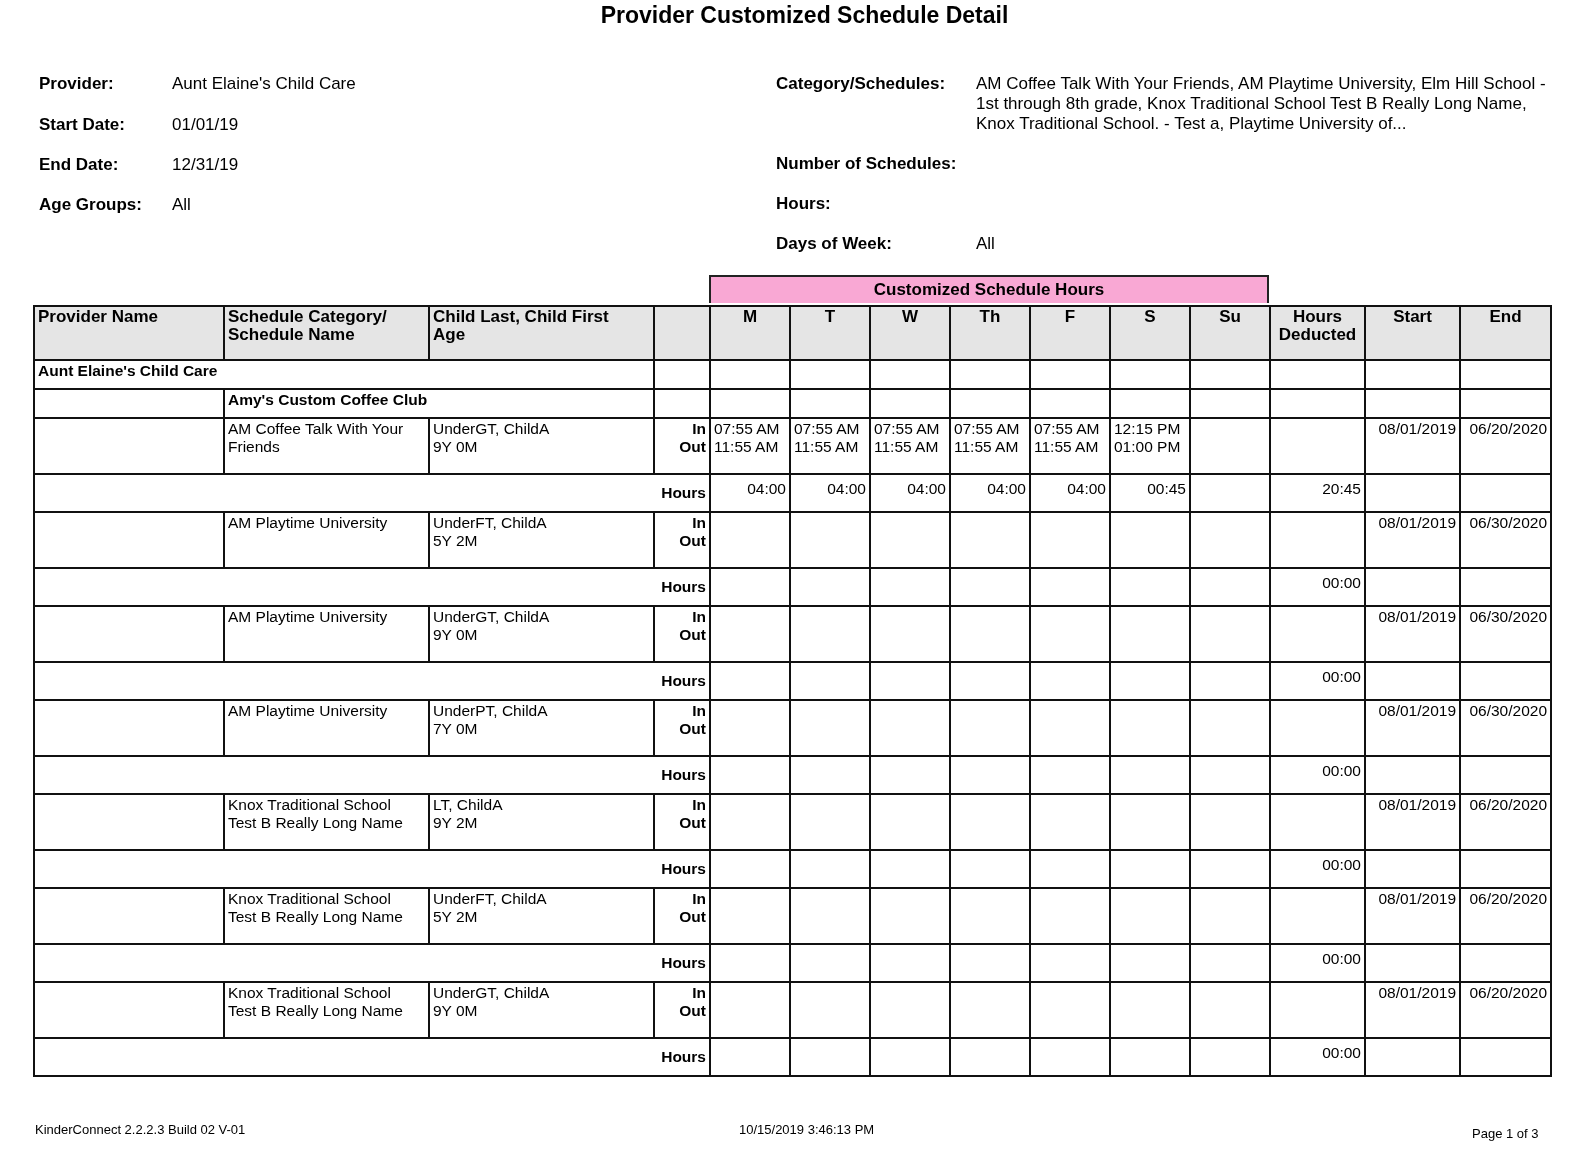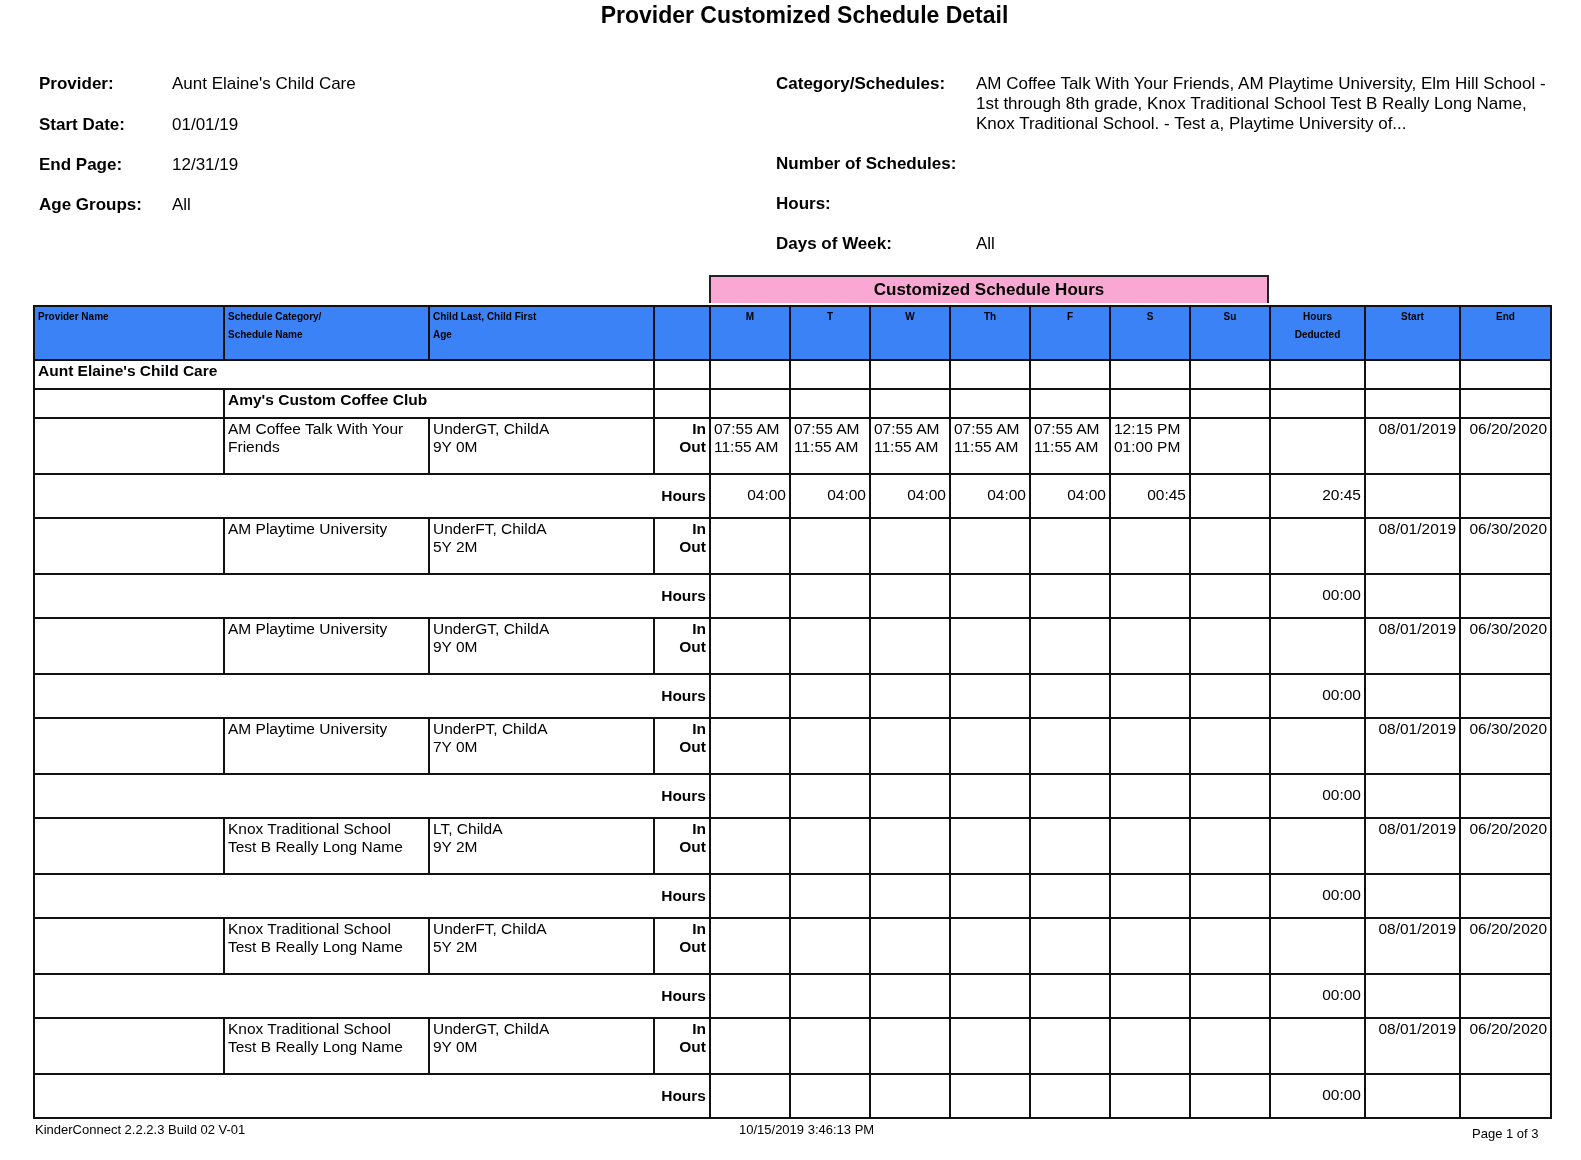--- a/index.html
+++ b/index.html
@@ -4,42 +4,42 @@
 <style>
   html, body { margin: 0; padding: 0; background: #ffffff; }
   body { width: 1581px; height: 1160px; position: relative; font-family: "Liberation Sans", sans-serif; color: #000; overflow: hidden; }
   .title { position: absolute; left: 0; top: 2px; width: 1581px; text-align: center; font-weight: bold; font-size: 23px; margin-left: 14px; }
   .hdr-label { position: absolute; font-weight: bold; font-size: 17px; }
   .hdr-value { position: absolute; font-size: 17px; }
   .cat-value { position: absolute; left: 976px; top: 74px; width: 570px; font-size: 17px; line-height: 20px; }
   .css-hours { position: absolute; left: 709px; top: 275px; width: 560px; height: 28px; background: #f9a8d4; border: 2px solid #222; border-bottom: none; box-sizing: border-box; text-align: center; font-weight: bold; font-size: 17px; line-height: 26px; }
   table.grid { position: absolute; left: 33px; top: 305px; width: 1517px; border-collapse: collapse; table-layout: fixed; font-size: 15.5px; }
   table.grid td, table.grid th { border: 2px solid #111; padding: 1px 3px; vertical-align: top; overflow: hidden; white-space: nowrap; }
-  table.grid th { background: #3b82f6; font-weight: bold; height: 50px; text-align: center; line-height: 18px; font-size: 10px; }
+  table.grid th { background: #e5e5e5; font-weight: bold; height: 50px; text-align: center; line-height: 18px; font-size: 17px; }
   table.grid th.left { text-align: left; }
   .b { font-weight: bold; }
   .r { text-align: right; }
   .lines { line-height: 18px; }
   tr.group td { height: 25px; }
   tr.detail td { height: 52px; }
   tr.hours td { height: 30px; vertical-align: middle; }
-  tr.hours td.rt { vertical-align: top; padding-top: 11px; }
+  tr.hours td.rt { vertical-align: top; padding-top: 5px; }
   .footer { position: absolute; top: 1122px; font-size: 13px; }
 </style>
 </head>
 <body>
 
 <div class="title">Provider Customized Schedule Detail</div>
 
 <div>
   <span class="hdr-label" style="left:39px;top:74px;">Provider:</span>
   <span class="hdr-value" style="left:172px;top:74px;">Aunt Elaine's Child Care</span>
   <span class="hdr-label" style="left:39px;top:115px;">Start Date:</span>
   <span class="hdr-value" style="left:172px;top:115px;">01/01/19</span>
-  <span class="hdr-label" style="left:39px;top:155px;">End Page:</span>
+  <span class="hdr-label" style="left:39px;top:155px;">End Date:</span>
   <span class="hdr-value" style="left:172px;top:155px;">12/31/19</span>
   <span class="hdr-label" style="left:39px;top:195px;">Age Groups:</span>
   <span class="hdr-value" style="left:172px;top:195px;">All</span>
 
   <span class="hdr-label" style="left:776px;top:74px;">Category/Schedules:</span>
   <div class="cat-value">AM Coffee Talk With Your Friends, AM Playtime University, Elm Hill School - 1st through 8th grade, Knox Traditional School Test B Really Long Name, Knox Traditional School. - Test a, Playtime University of...</div>
   <span class="hdr-label" style="left:776px;top:154px;">Number of Schedules:</span>
   <span class="hdr-value" style="left:976px;top:154px;"></span>
   <span class="hdr-label" style="left:776px;top:194px;">Hours:</span>
   <span class="hdr-value" style="left:976px;top:194px;"></span>

